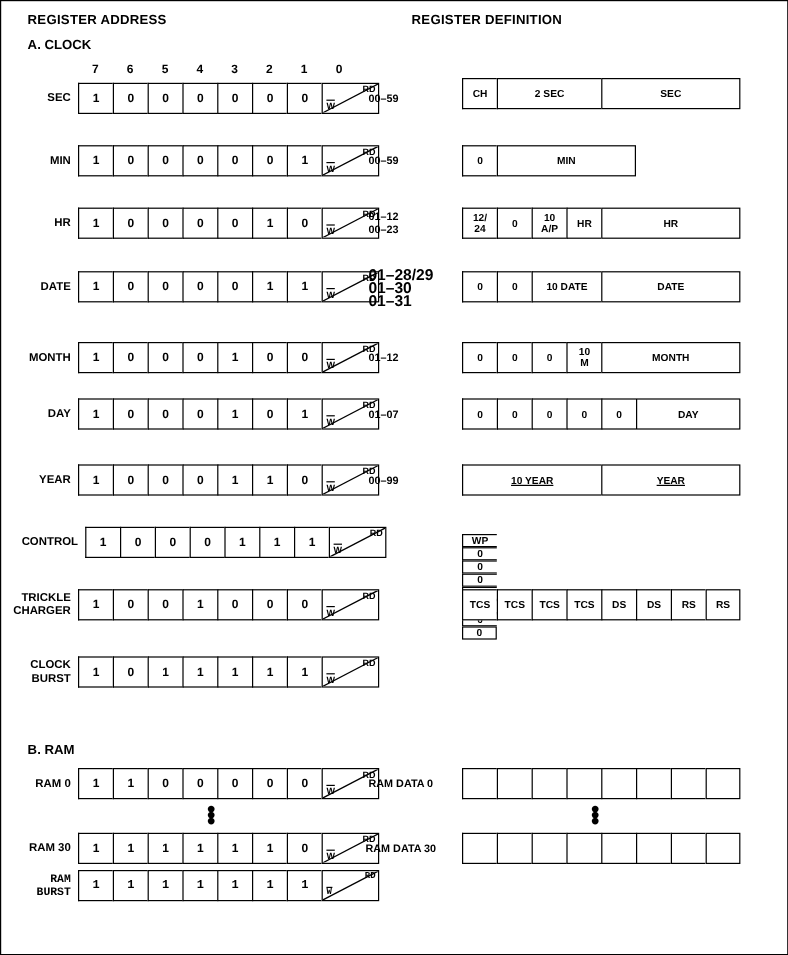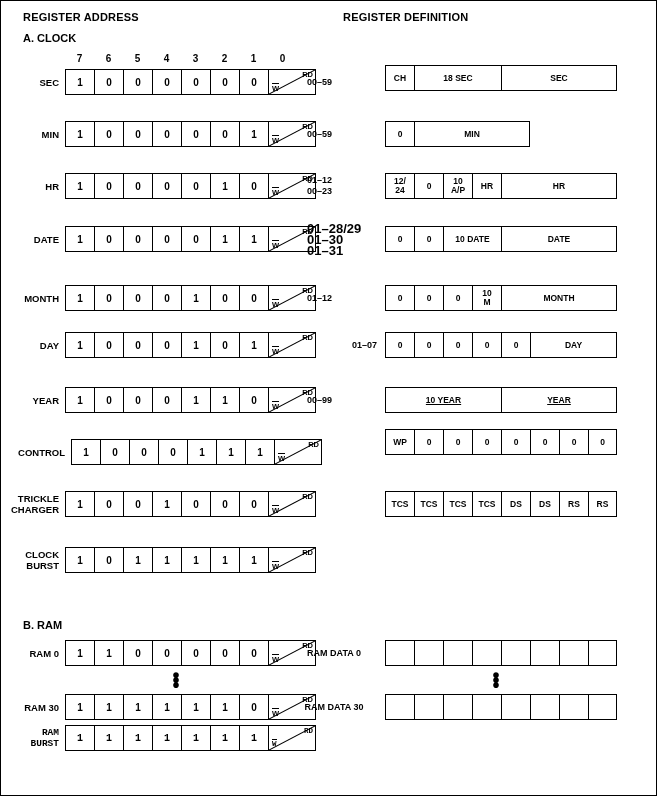--- a/index.html
+++ b/index.html
@@ -181,21 +181,21 @@
         <div class="rdw">
           <svg class="diag" viewBox="0 0 29 26" preserveAspectRatio="none">
             <line x1="0" y1="26" x2="29" y2="0" stroke="#000" stroke-width="1"></line>
           </svg>
           <span class="rd">RD</span>
           <span class="w">W</span>
         </div>
       </div>
       <div class="defrow" style="left: 384px; top: 64px;">
         <div class="dcell" style="width: 29px;">CH</div>
-        <div class="dcell" style="width: 87px;">18 SEC</div>
+        <div class="dcell" style="width: 87px;">2 SEC</div>
         <div class="dcell last" style="width: 116px;">SEC</div>
       </div>
       <div style="position: absolute; left: 306px; width: 70px; text-align: left; font-size: 9px; font-weight: bold; line-height: 11px; white-space: pre-line; top: 75.5px;">00–59</div>
       <div class="row" style="left: 64px; top: 120px;">
         <div class="rlabel">MIN</div>
         <div class="cell">1</div>
         <div class="cell">0</div>
         <div class="cell">0</div>
         <div class="cell">0</div>
         <div class="cell">0</div>
@@ -312,21 +312,21 @@
         </div>
       </div>
       <div class="defrow" style="left: 384px; top: 331px;">
         <div class="dcell" style="width: 29px;">0</div>
         <div class="dcell" style="width: 29px;">0</div>
         <div class="dcell" style="width: 29px;">0</div>
         <div class="dcell" style="width: 29px;">0</div>
         <div class="dcell" style="width: 29px;">0</div>
         <div class="dcell last" style="width: 87px;">DAY</div>
       </div>
-      <div style="position: absolute; left: 306px; width: 70px; text-align: right; font-size: 9px; font-weight: bold; line-height: 11px; white-space: pre-line; top: 338.5px;">01–07</div>
+      <div style="position: absolute; left: 306px; width: 70px; text-align: left; font-size: 9px; font-weight: bold; line-height: 11px; white-space: pre-line; top: 338.5px;">01–07</div>
       <div class="row" style="left: 64px; top: 386px;">
         <div class="rlabel">YEAR</div>
         <div class="cell">1</div>
         <div class="cell">0</div>
         <div class="cell">0</div>
         <div class="cell">0</div>
         <div class="cell">1</div>
         <div class="cell">1</div>
         <div class="cell">0</div>
         <div class="rdw">
@@ -352,21 +352,21 @@
         <div class="cell">1</div>
         <div class="cell">1</div>
         <div class="rdw">
           <svg class="diag" viewBox="0 0 29 26" preserveAspectRatio="none">
             <line x1="0" y1="26" x2="29" y2="0" stroke="#000" stroke-width="1"></line>
           </svg>
           <span class="rd">RD</span>
           <span class="w">W</span>
         </div>
       </div>
-      <div class="defrow" style="left: 384px; top: 428px;">
+      <div class="defrow" style="left: 384px; top: 444px; flex-direction: column;">
         <div class="dcell" style="width: 29px;">WP</div>
         <div class="dcell" style="width: 29px;">0</div>
         <div class="dcell" style="width: 29px;">0</div>
         <div class="dcell" style="width: 29px;">0</div>
         <div class="dcell" style="width: 29px;">0</div>
         <div class="dcell" style="width: 29px;">0</div>
         <div class="dcell" style="width: 29px;">0</div>
         <div class="dcell last" style="width: 29px;">0</div>
       </div>
       <div class="row" style="left: 64px; top: 490px;">

